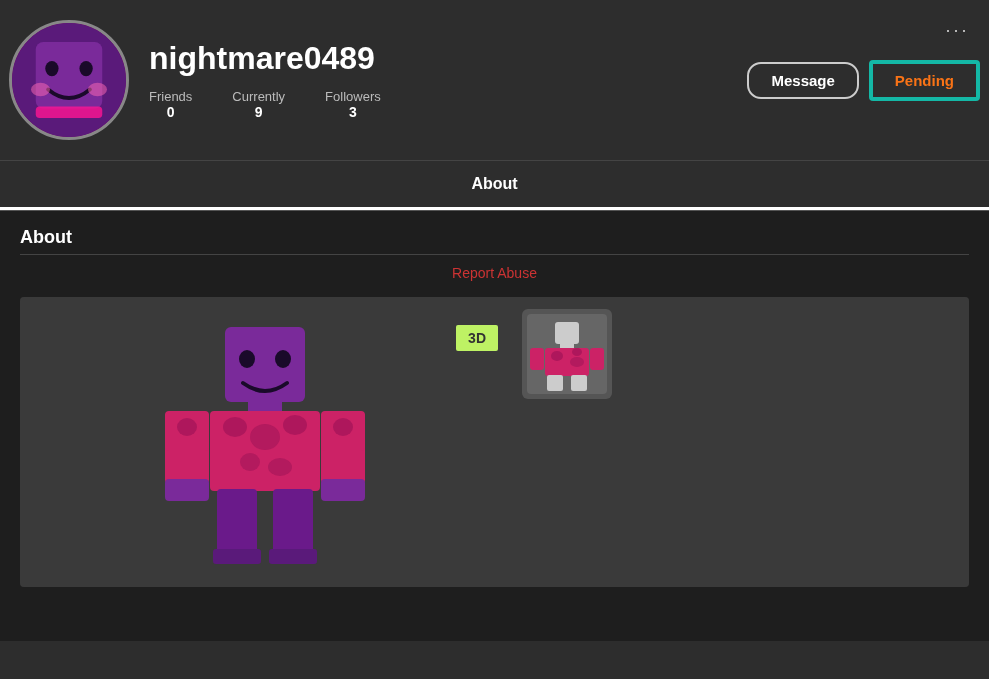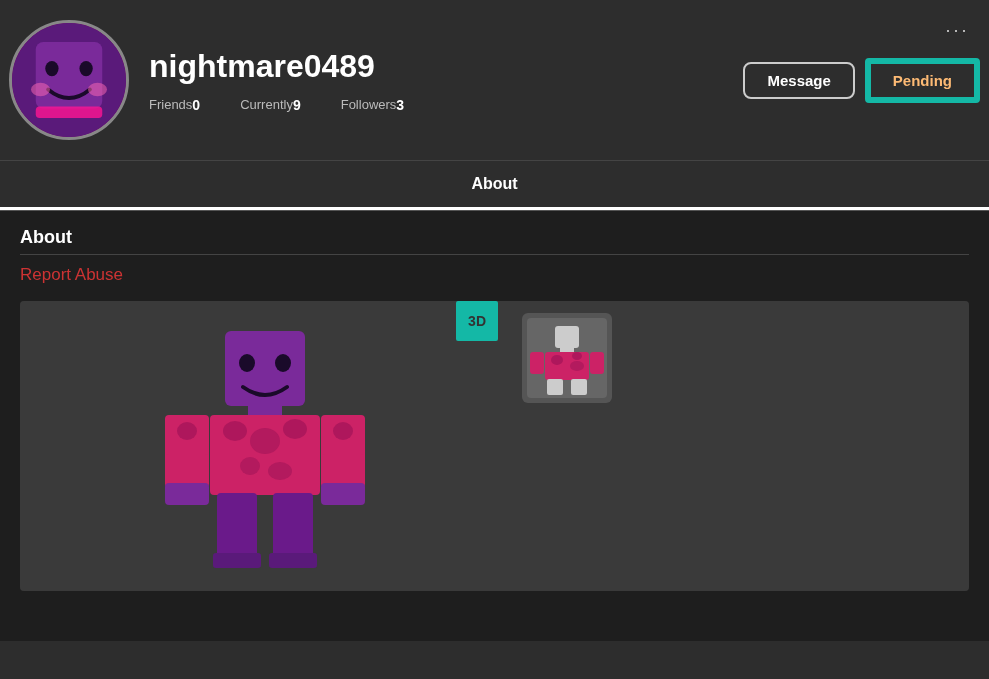--- a/index.html
+++ b/index.html
@@ -51,21 +51,21 @@
       margin-bottom: 12px;
     }
 
     .profile-stats {
       display: flex;
       gap: 40px;
     }
 
     .stat-item {
       display: flex;
-      flex-direction: row;
+      flex-direction: column;
       align-items: center;
     }
 
     .stat-label {
       font-size: 13px;
       color: #bbb;
     }
 
     .stat-value {
       font-size: 14px;
@@ -80,29 +80,29 @@
       margin-left: auto;
     }
 
     .btn-message {
       padding: 8px 22px;
       background: transparent;
       border: 2px solid #ccc;
       color: #fff;
       font-size: 15px;
       font-weight: bold;
-      border-radius: 8px;
+      border-radius: 14px;
       cursor: pointer;
     }
 
     .btn-pending {
       padding: 8px 22px;
       background: transparent;
-      border: 6px solid #14b8a6;
-      color: #fdba74;
+      border: 4px solid #14b8a6;
+      color: #f97316;
       font-size: 15px;
       font-weight: bold;
       border-radius: 4px;
       cursor: pointer;
     }
 
     .dots-menu {
       position: absolute;
       top: 20px;
       right: 20px;
@@ -149,23 +149,23 @@
       margin-bottom: 6px;
     }
 
     .divider {
       border: none;
       border-top: 1px solid #444;
       margin: 6px 0 10px 0;
     }
 
     .report-abuse-link {
-      text-align: left;
+      text-align: center;
       color: #cc3333;
-      font-size: 17px;
+      font-size: 14px;
       cursor: pointer;
       margin-bottom: 16px;
     }
 
     .currently-wearing-title {
       font-size: 18px;
       font-weight: bold;
       color: #fff;
       margin-bottom: 14px;
     }
@@ -185,28 +185,28 @@
       height: 290px;
       background: #3a3a3a;
       position: relative;
       display: flex;
       align-items: center;
       justify-content: center;
     }
 
     .btn-3d {
       position: absolute;
-      top: 0;
+      top: 28px;
       right: 12px;
-      background: #14b8a6;
+      background: #bef264;
       color: #333;
       font-weight: bold;
       font-size: 14px;
       border: none;
-      padding: 12px 12px;
+      padding: 5px 12px;
       cursor: pointer;
       border-radius: 2px;
     }
 
     .items-panel {
       flex: 1;
       background: #3a3a3a;
       padding: 12px;
       display: flex;
       flex-wrap: wrap;

